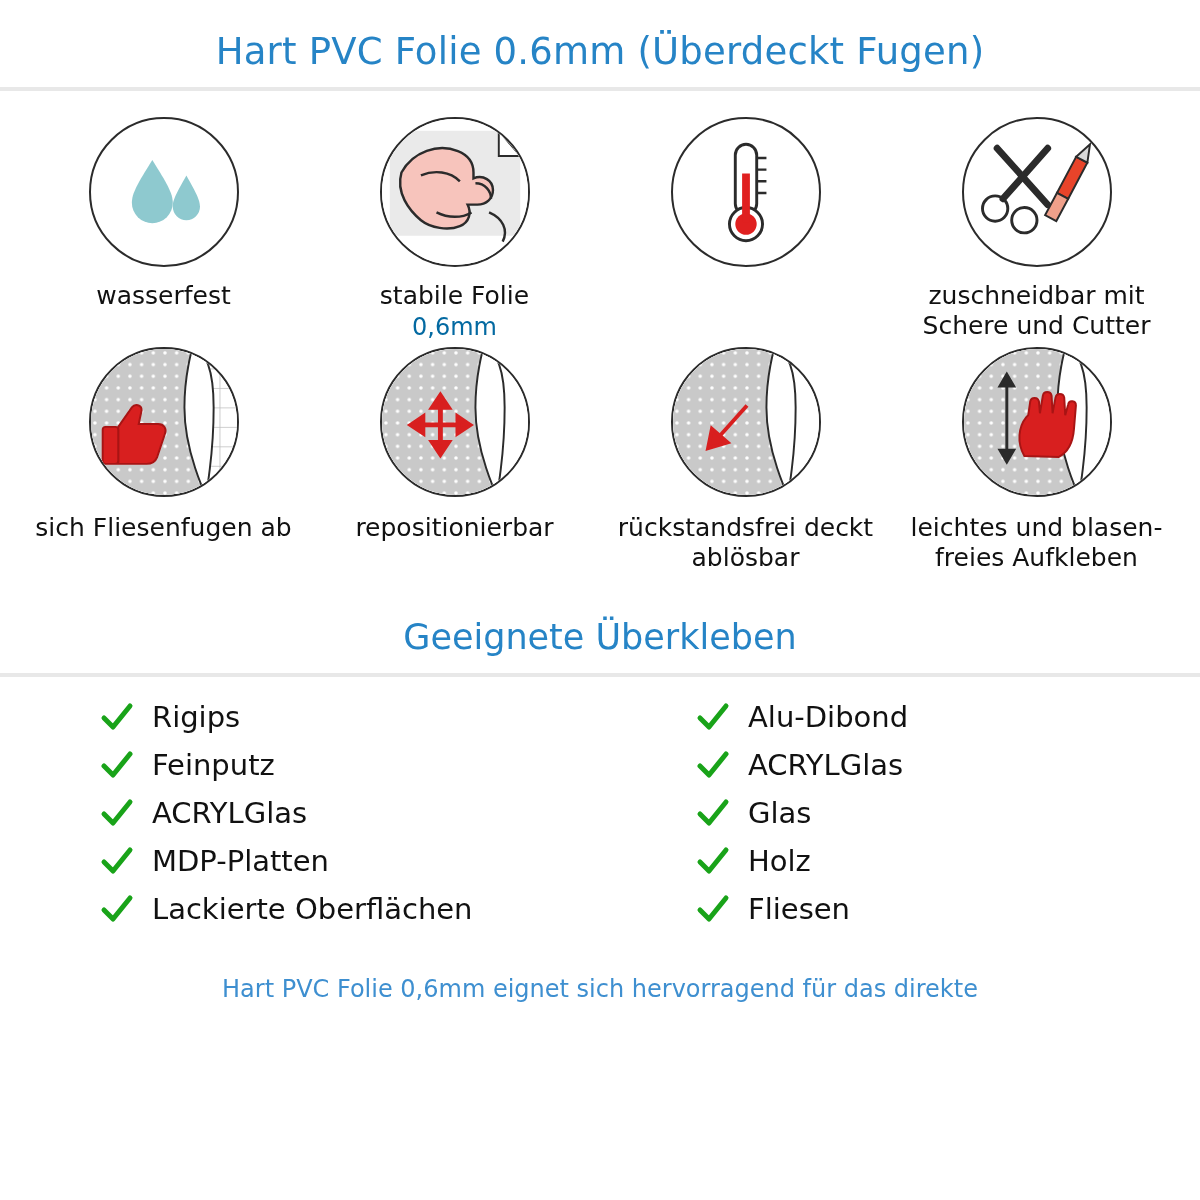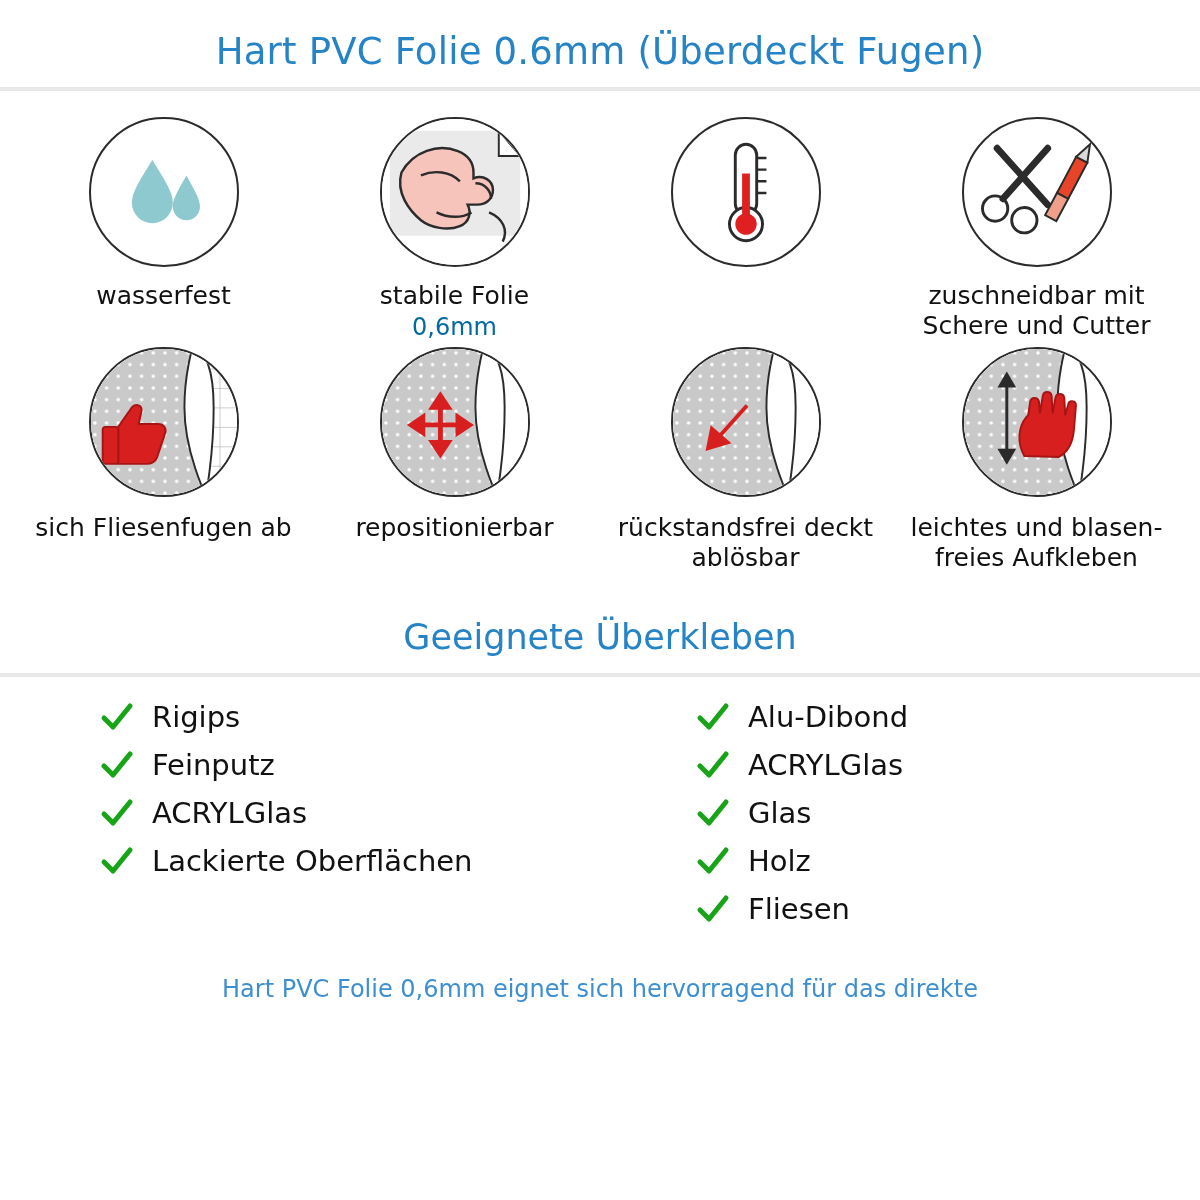--- a/index.html
+++ b/index.html
@@ -337,20 +337,28 @@
             </svg>
           </span>
         <span class="subs-text">ACRYLGlas</span>
       </div>
       <div class="subs-item">
         <span class="check">
             <svg viewBox="0 0 34 34">
               <path d="M4 18 L13 27 L30 6" fill="none" stroke="#19a319" stroke-width="5" stroke-linecap="round" stroke-linejoin="round"></path>
             </svg>
           </span>
+        <span class="subs-text">MDP-Platten</span>
+      </div>
+      <div class="subs-item">
+        <span class="check">
+            <svg viewBox="0 0 34 34">
+              <path d="M4 18 L13 27 L30 6" fill="none" stroke="#19a319" stroke-width="5" stroke-linecap="round" stroke-linejoin="round"></path>
+            </svg>
+          </span>
         <span class="subs-text">Lackierte Oberflächen</span>
       </div>
     </div>
     <div class="subs-col right">
       <div class="subs-item">
         <span class="check">
             <svg viewBox="0 0 34 34">
               <path d="M4 18 L13 27 L30 6" fill="none" stroke="#19a319" stroke-width="5" stroke-linecap="round" stroke-linejoin="round"></path>
             </svg>
           </span>

